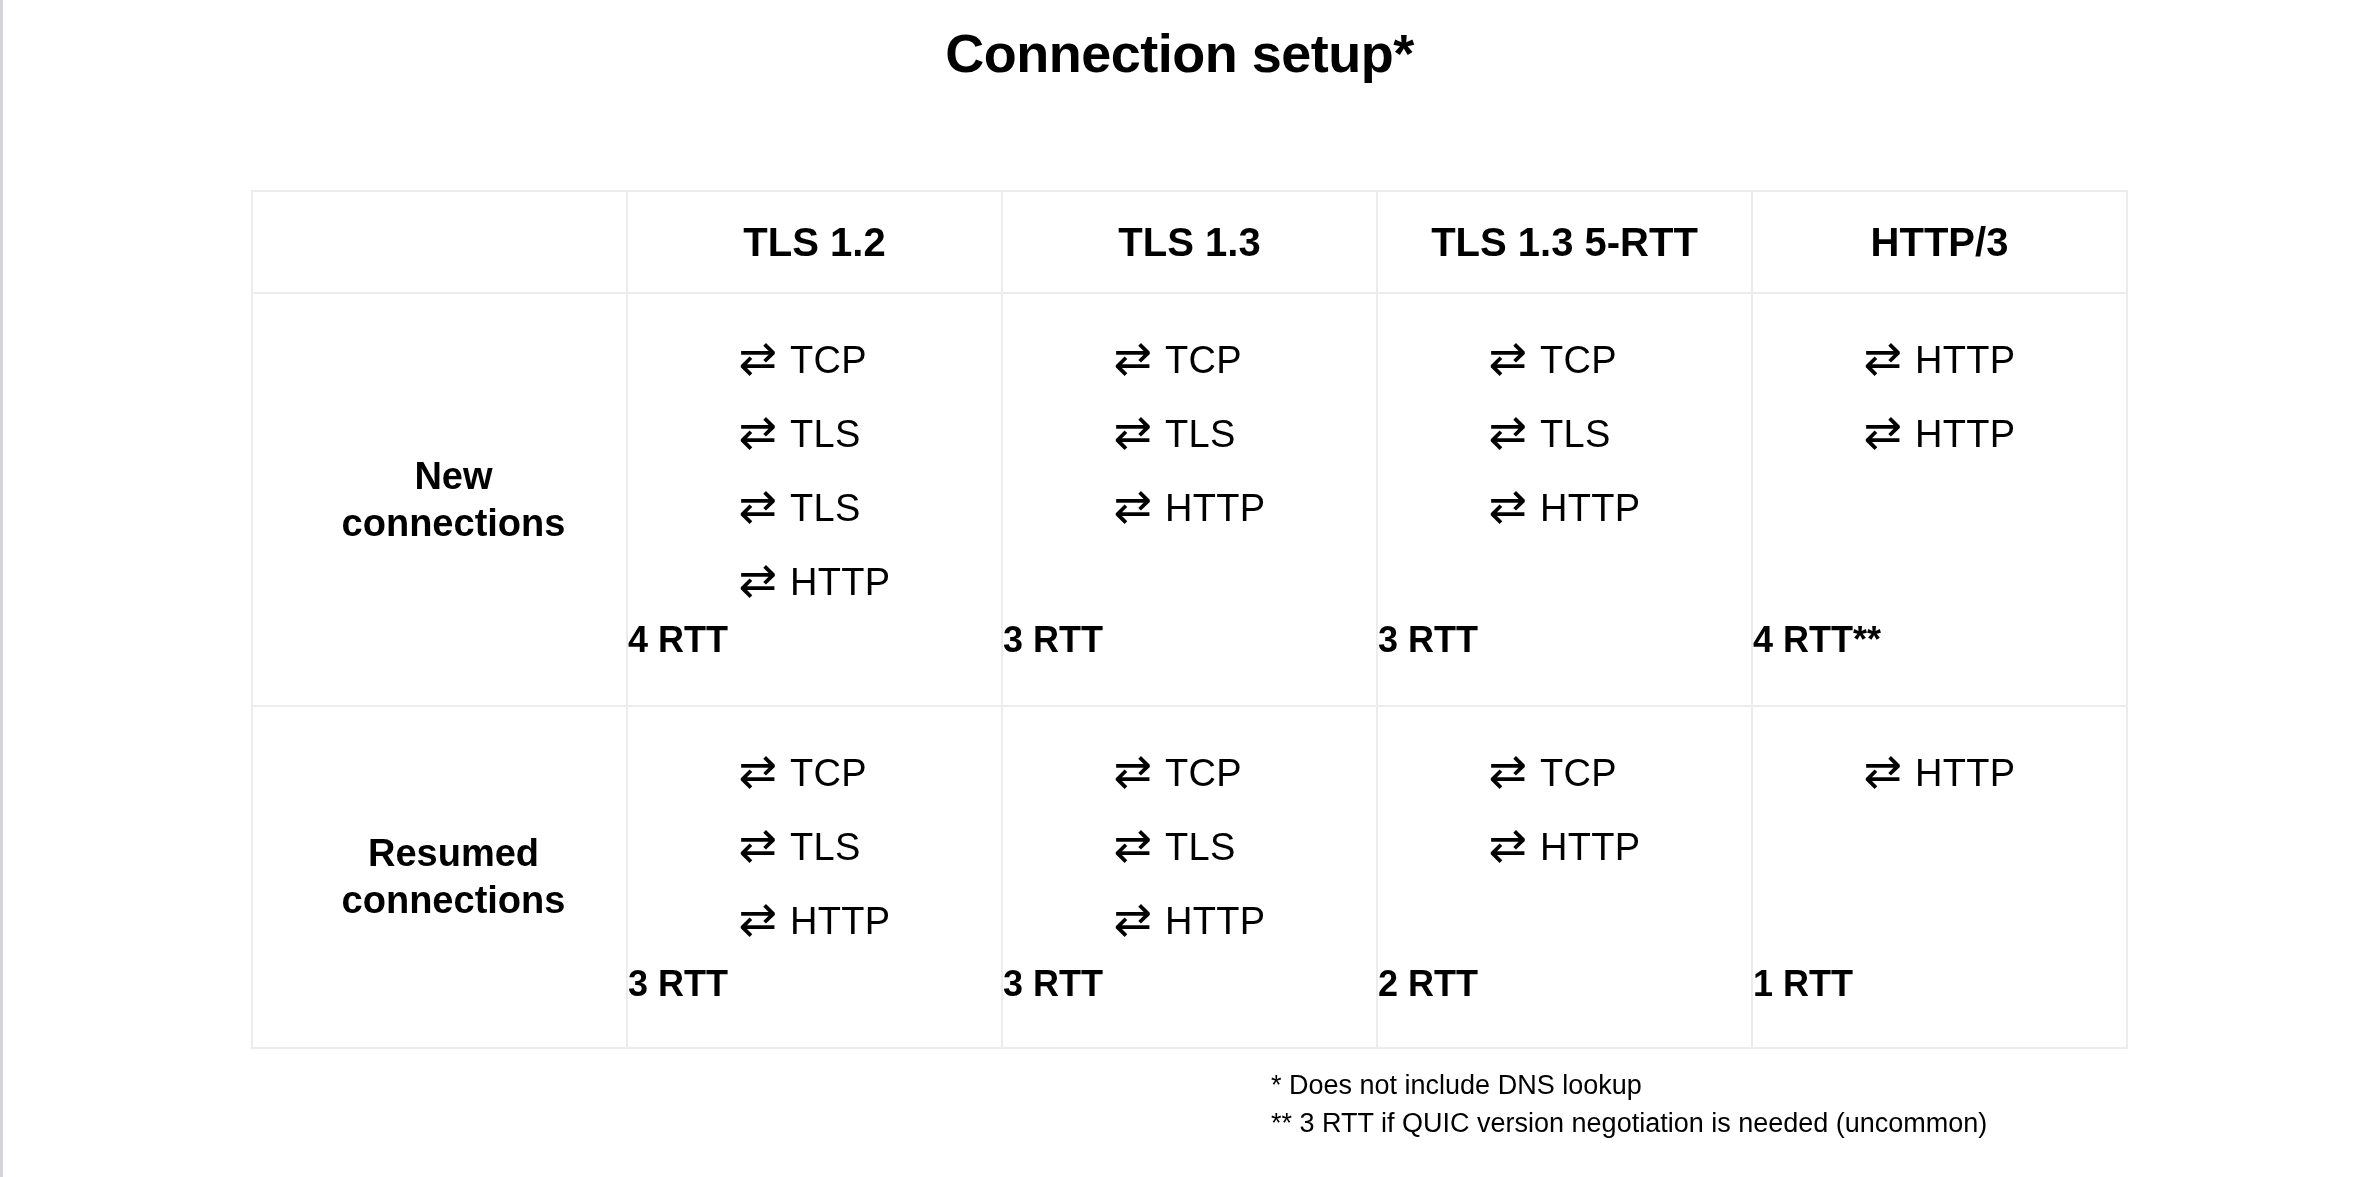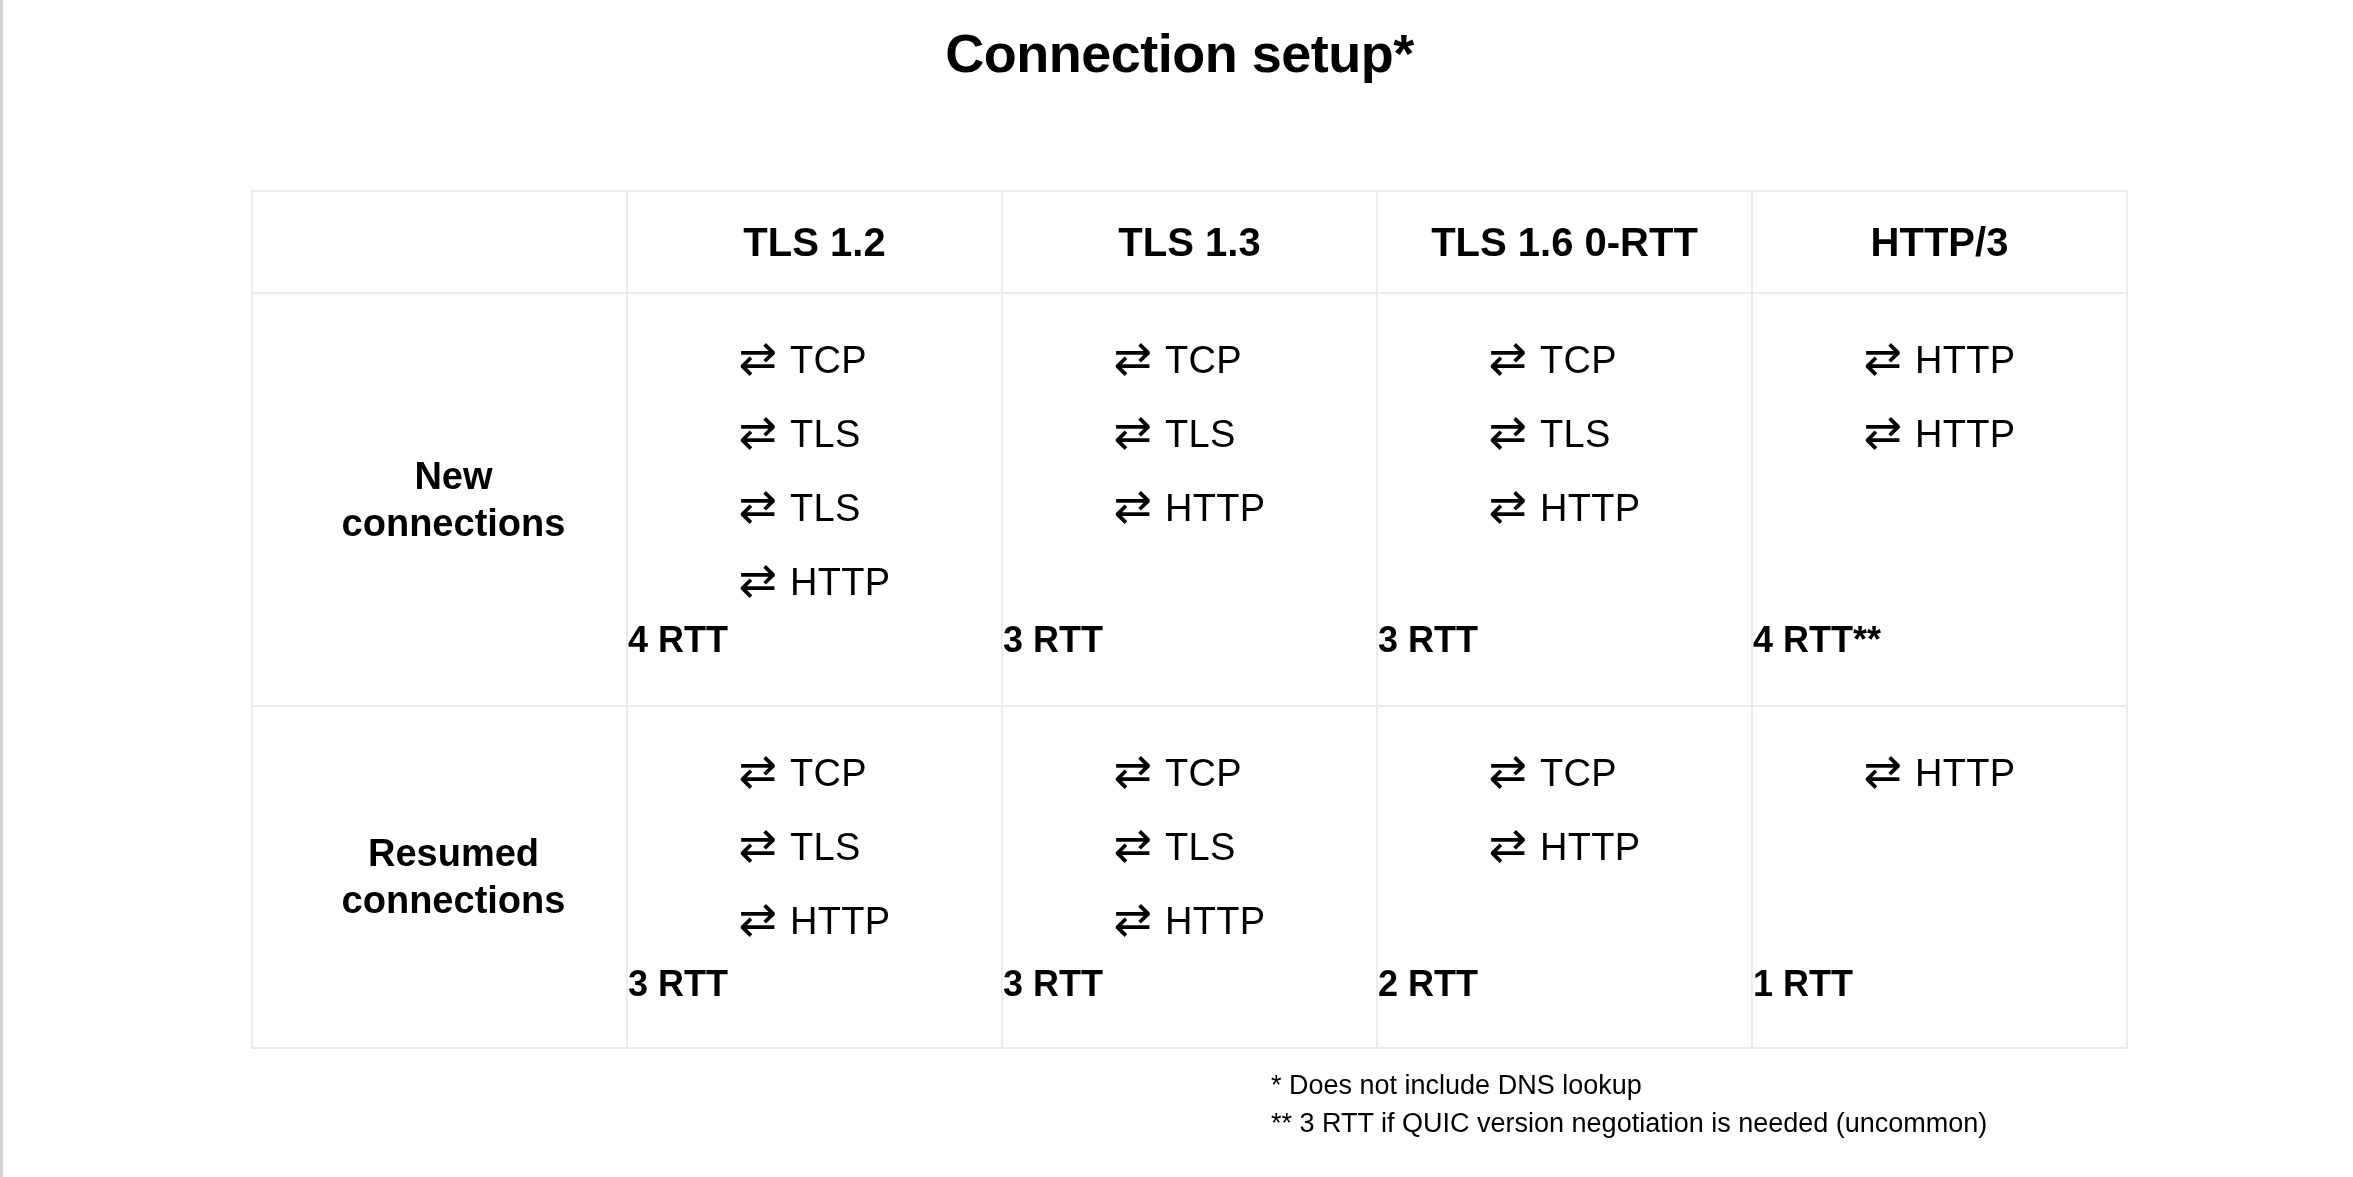--- a/index.html
+++ b/index.html
@@ -159,21 +159,21 @@
         <col class="c-data">
         <col class="c-data">
         <col class="c-data">
       </colgroup>
 
       <thead>
         <tr>
           <th class="corner"></th>
           <th>TLS 1.2</th>
           <th>TLS 1.3</th>
-          <th>TLS 1.6 0-RTT</th>
+          <th>TLS 1.3 5-RTT</th>
           <th>HTTP/3</th>
         </tr>
       </thead>
 
       <tbody>
 
         <tr class="r-new">
           <td>
             <div class="rowlabel">New
 connections</div>

